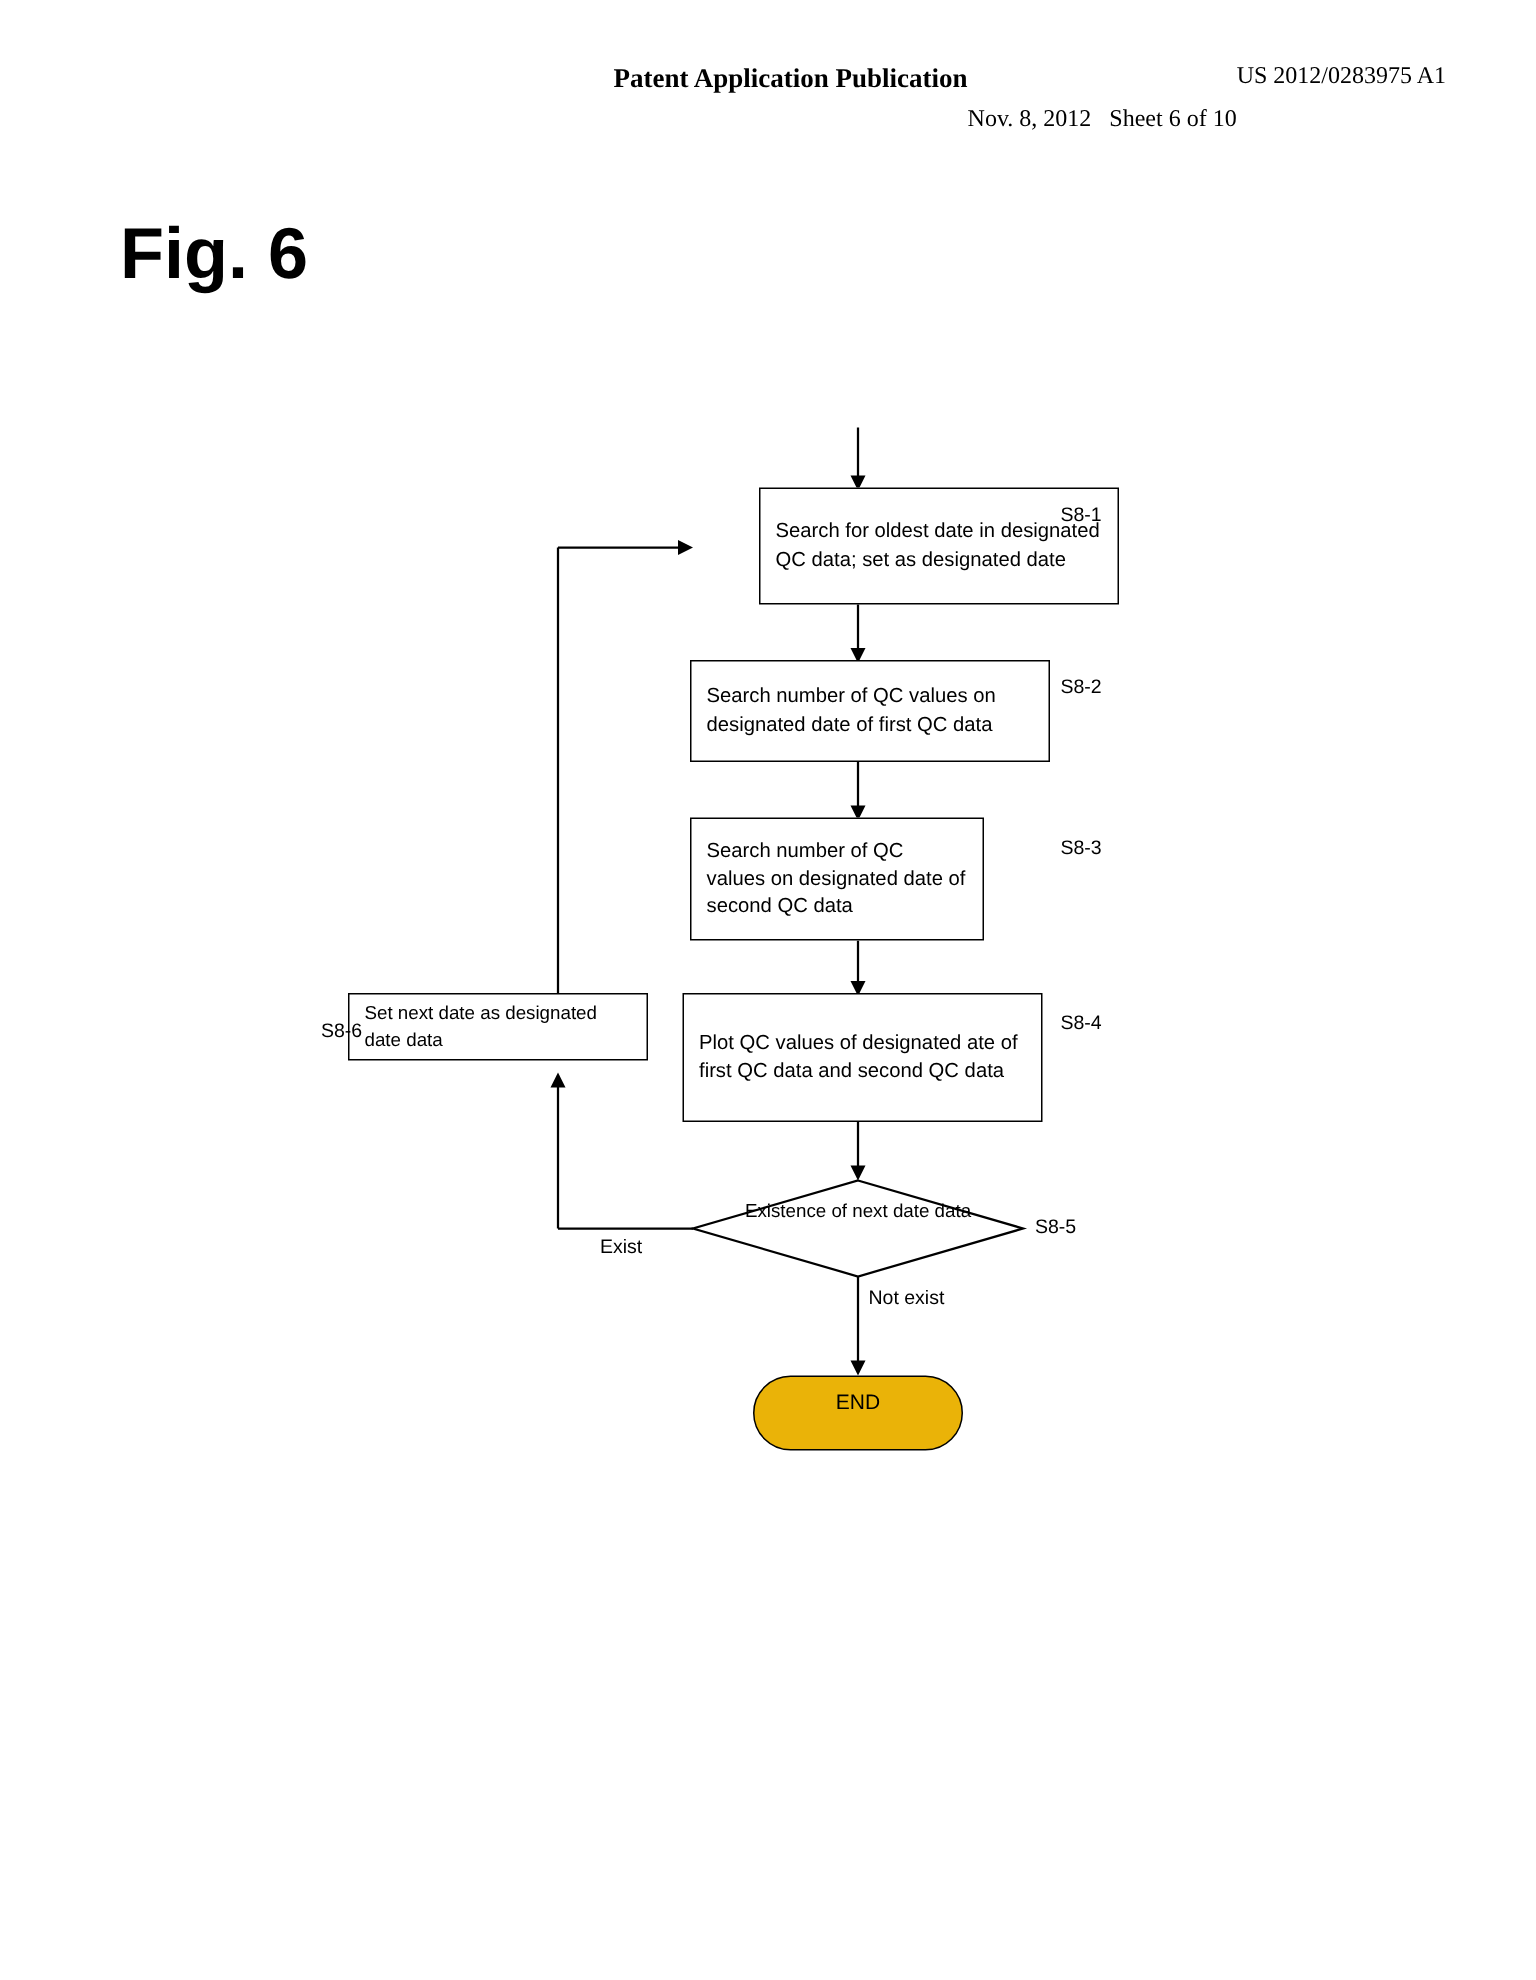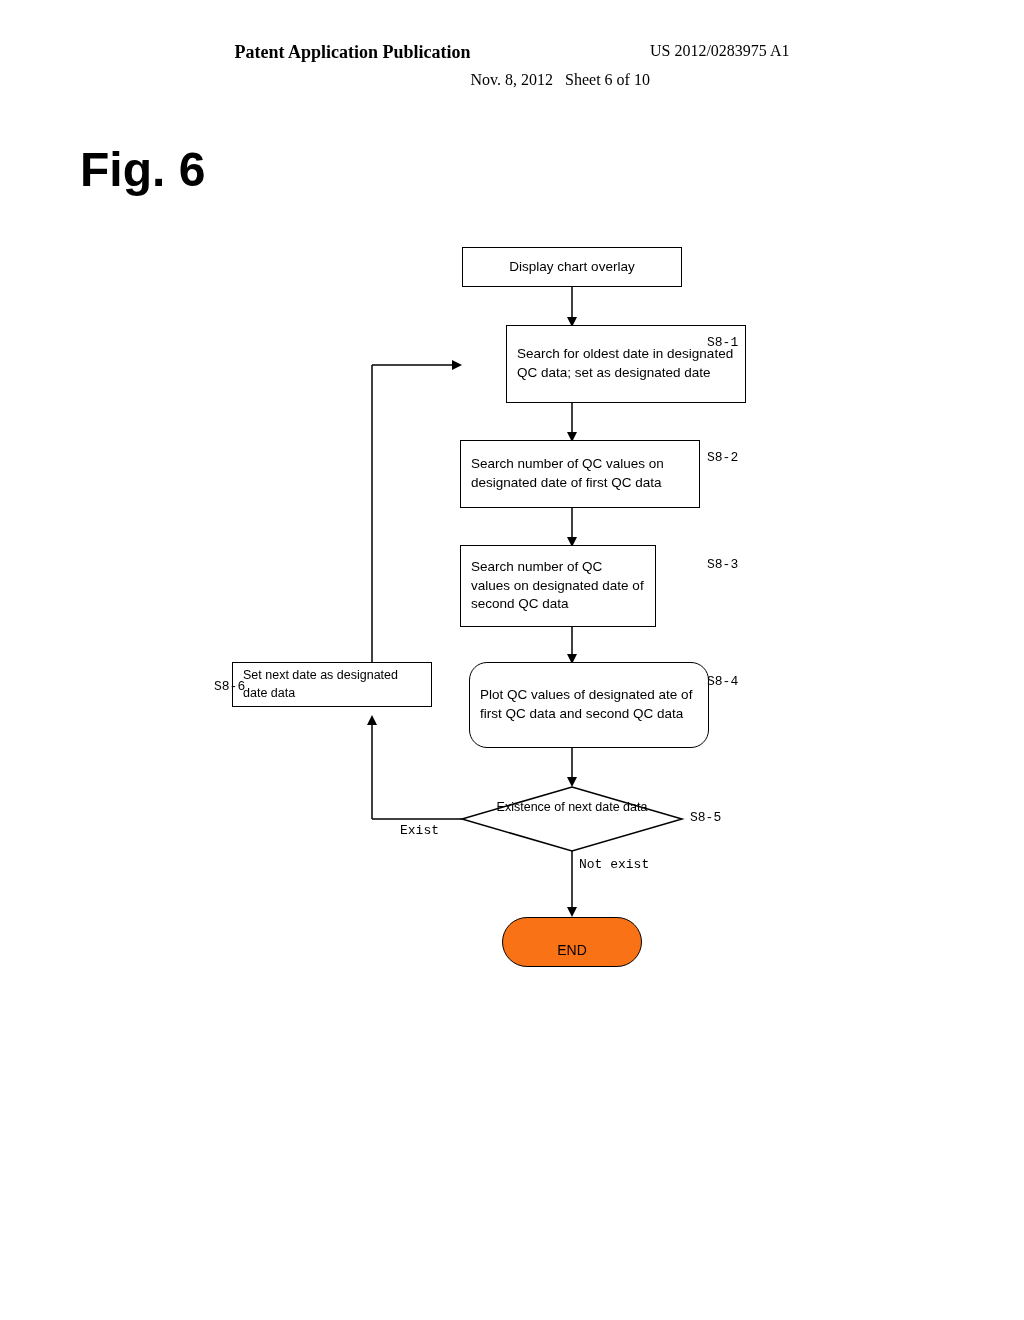--- a/index.html
+++ b/index.html
@@ -6,21 +6,21 @@
     body {
       width: 1024px;
       min-height: 1320px;
       background: #fff;
       font-family: 'Times New Roman', Times, serif;
       position: relative;
     }
 
     .header {
       display: flex;
-      justify-content: center;
+      justify-content: flex-end;
       align-items: flex-start;
       padding: 40px 60px 20px 60px;
       border-bottom: none;
     }
 
     .header-left {
       font-size: 18px;
       font-weight: bold;
       line-height: 1.4;
     }
@@ -69,36 +69,36 @@
       display: flex;
       align-items: center;
       justify-content: center;
       text-align: left;
       padding: 6px 10px;
       line-height: 1.4;
     }
 
     .box-rounded {
       position: absolute;
-      background: #f97316;
+      background: #eab308;
       border: 1.5px solid #000;
       border-radius: 30px;
       font-size: 14px;
       font-family: Arial, sans-serif;
       display: flex;
-      align-items: flex-end;
+      align-items: flex-start;
       justify-content: center;
       text-align: center;
       padding: 8px 20px;
     }
 
     .step-label {
       position: absolute;
       font-size: 13px;
-      font-family: Liberation Mono, monospace;
+      font-family: Liberation Sans, sans-serif;
     }
 
     
     .flowchart-svg {
       position: absolute;
       top: 0;
       left: 0;
       width: 100%;
       height: 100%;
       pointer-events: none;
@@ -152,23 +152,20 @@
       <line x1="290" y1="592" x2="200" y2="592" stroke="#000" stroke-width="1.5"></line>
 
       <line x1="200" y1="592" x2="200" y2="490" stroke="#000" stroke-width="1.5"></line>
       <polygon points="200,488 195,498 205,498" fill="#000"></polygon>
 
       <line x1="200" y1="435" x2="200" y2="138" stroke="#000" stroke-width="1.5"></line>
       <line x1="200" y1="138" x2="288" y2="138" stroke="#000" stroke-width="1.5"></line>
       <polygon points="290,138 280,133 280,143" fill="#000"></polygon>
     </svg>
 
-    <div class="box" style="left: 290px; top: 20px; width: 220px; height: 40px; justify-content: center;">
-      <span>Display chart overlay</span>
-    </div>
 
     <div class="box" style="left: 288px; top: 98px; width: 240px; height: 78px; margin-left: 46px;">
       <span>Search  for  oldest  date  in designated  QC  data;  set  as designated date</span>
     </div>
     <div class="step-label" style="left: 535px; top: 108px;">
       <span>S8-1</span>
     </div>
 
     <div class="box" style="left: 288px; top: 213px; width: 240px; height: 68px;">
       <span>Search number of QC values on designated date of first QC data</span>
@@ -177,21 +174,21 @@
       <span>S8-2</span>
     </div>
 
     <div class="box" style="left: 288px; top: 318px; width: 196px; height: 82px;">
       <span>Search number of QC values on designated  date  of  second  QC data</span>
     </div>
     <div class="step-label" style="left: 535px; top: 330px;">
       <span>S8-3</span>
     </div>
 
-    <div class="box" style="left: 297px; top: 435px; width: 240px; height: 86px; border-radius: 18px;">
+    <div class="box" style="left: 283px; top: 435px; width: 240px; height: 86px;">
       <span>Plot QC values of designated ate of first QC data and second QC data</span>
     </div>
     <div class="step-label" style="left: 535px; top: 447px;">
       <span>S8-4</span>
     </div>
 
     <div style="position:absolute; left: 312px; top: 573px; width: 176px; text-align:center; font-size:12.5px; font-family: Arial, sans-serif; pointer-events:none;">
       <span>Existence of next date data</span>
     </div>
     <div class="step-label" style="left: 518px; top: 583px;">

